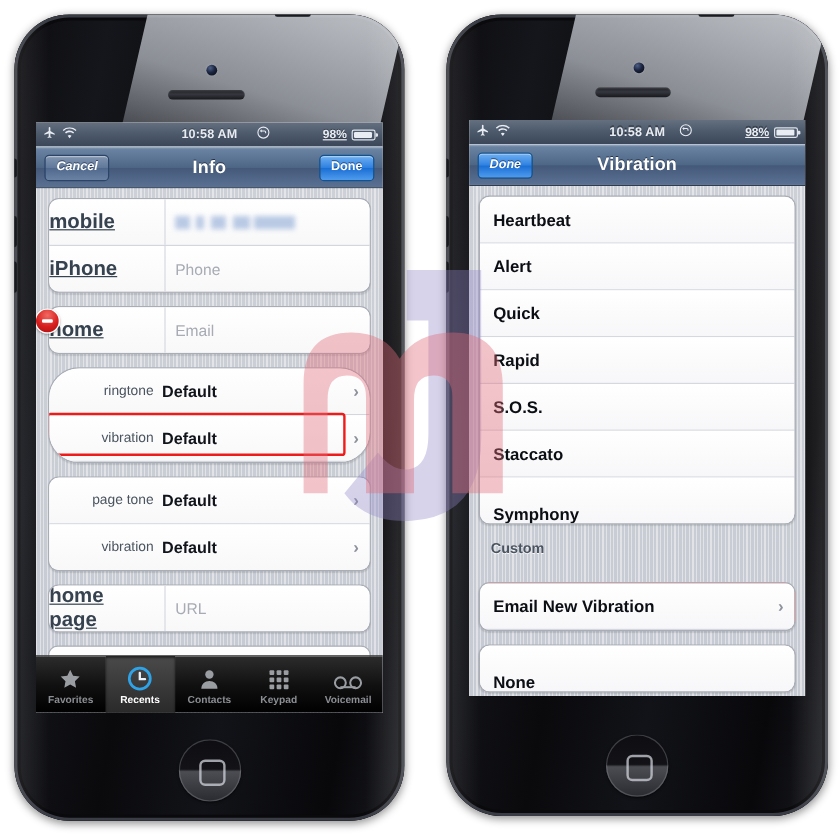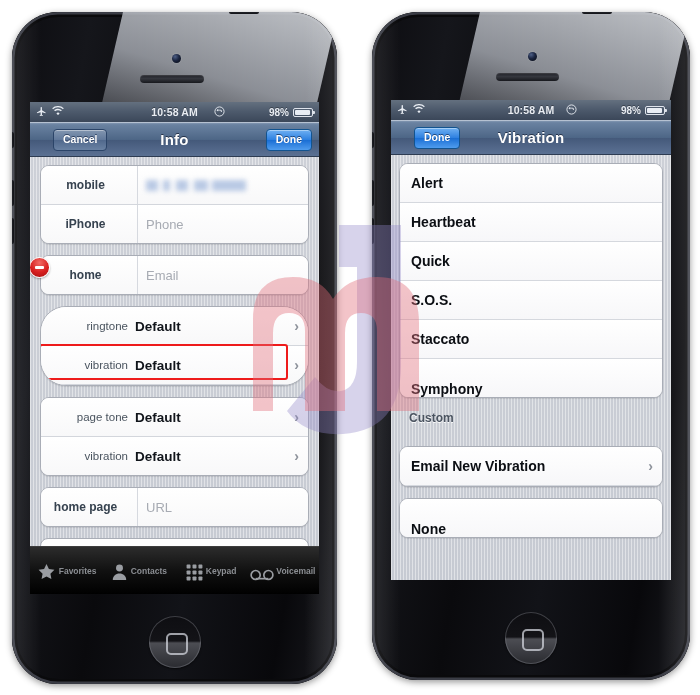--- a/index.html
+++ b/index.html
@@ -104,20 +104,21 @@
   
   .statusbar {
     position: relative;
     height: 20px;
     background: linear-gradient(180deg, #64707f 0%, #4e5b6d 45%, #3b4759 100%);
     display: flex; align-items: center;
     padding: 0 6px;
     color: #e9edf3;
     font-size: 10px;
     font-weight: bold;
+    text-decoration: underline;
   }
   .sb-left  { display: flex; align-items: center; gap: 5px; }
   .sb-center{ position: absolute; left: 0; right: 0; text-align: center;
               font-size: 10.5px; font-weight: bold; letter-spacing: .1px;
               text-shadow: 0 -1px 0 rgba(0,0,0,0.35); }
   .sb-right { margin-left: auto; display: flex; align-items: center; gap: 4px; position: relative; z-index: 2; }
   .sb-right .pct { font-size: 10px; font-weight: bold; text-shadow: 0 -1px 0 rgba(0,0,0,0.35); padding-left: 40px; }
   .batt {
     width: 20px; height: 9px; border: 1px solid #dfe4ec; border-radius: 2px;
     position: relative; padding: 1px; box-sizing: border-box;
@@ -142,21 +143,21 @@
     letter-spacing: .2px;
   }
   .nav-btn {
     position: absolute; top: 7px;
     height: 20px; line-height: 19px; padding: 0 9px;
     border-radius: 4px; font-size: 10.5px; font-weight: bold; color: #fff;
     text-shadow: 0 -1px 0 rgba(10,25,55,0.65);
     border: 1px solid #2b4468;
     box-shadow: inset 0 1px 0 rgba(255,255,255,0.40);
   }
-  .nav-btn.left  { left: 23px; }
+  .nav-btn.left  { left: 7px; font-style: italic; }
   .nav-btn.right { right: 7px; }
   .nav-btn.gray  { background: linear-gradient(180deg, #8296b0 0%, #60789a 50%, #50688c 51%, #6a82a3 100%); }
   .nav-btn.blue  { background: linear-gradient(180deg, #6fb0f2 0%, #2c7fe0 50%, #1a6ed4 51%, #4f9cee 100%); border-color:#12538f; }
 
   
   .sheet {
     background:
       repeating-linear-gradient(90deg, rgba(255,255,255,0.45) 0 1px, rgba(0,0,0,0) 1px 3px),
       linear-gradient(180deg, #cdd0d7 0%, #c6cad2 100%);
     padding: 8px 10px 0 10px;
@@ -179,23 +180,24 @@
     display: flex; align-items: center;
     height: 38px;
     border-bottom: 1px solid #d3d6dc;
     background: linear-gradient(180deg, #ffffff 0%, #f8f8f9 100%);
     position: relative;
   }
   .row:last-child { border-bottom: none; }
 
   
   .fld-label {
-    width: 96px; text-align: center; padding-right: 7px;
-    font-size: 12px; font-weight: bold; color: #36424f;
+    width: 96px; text-align: left; padding-right: 7px;
+    font-size: 17px; font-weight: bold; color: #36424f;
     box-sizing: border-box;
+    text-decoration: underline;
   }
   .fld-div { width: 1px; align-self: stretch; background: #d6d9df; }
   .fld-value {
     flex: 1; padding-left: 8px; font-size: 13px; color: #a7abb3;
   }
   .fld-value.blurred {
     height: 11px; margin-left: 8px;
     background: linear-gradient(90deg,
       #b9c9e4 0 12px, transparent 12px 17px,
       #b9c9e4 17px 24px, transparent 24px 30px,
@@ -242,21 +244,21 @@
   
   .tabbar {
     position: absolute; left: 0; right: 0; bottom: 0;
     height: 47px;
     background: linear-gradient(180deg, #2c2c2c 0%, #101010 52%, #000 100%);
     display: flex;
     border-top: 1px solid #3c3c3c;
     z-index: 8;
   }
   .tab {
-    flex: 1; display: flex; flex-direction: row;
+    flex: 1; display: flex; flex-direction: column;
     align-items: center; justify-content: center; gap: 2px;
     color: #8b8e93; font-size: 8.5px; font-weight: bold;
   }
   .tab.active {
     background: linear-gradient(180deg, #4a4a4a 0%, #2a2a2a 100%);
     color: #ffffff;
     box-shadow: inset 0 1px 2px rgba(0,0,0,0.7);
   }
   .tab-ico { height: 22px; display: flex; align-items: flex-end; }
 
@@ -404,20 +406,29 @@
       </div>
 
       <div class="tabbar">
         <div class="tab">
           <div class="tab-ico">
             <svg width="21" height="20" viewBox="0 0 24 24">
                 <path fill="#9a9da2" d="M12 2.5l2.9 6 6.6.9-4.8 4.6 1.2 6.5L12 17.4 6.1 20.5l1.2-6.5L2.5 9.4l6.6-.9z"></path>
               </svg>
           </div>
           <span>Favorites</span>
+        </div>
+        <div class="tab active">
+          <div class="tab-ico">
+            <svg width="21" height="21" viewBox="0 0 24 24">
+              <circle cx="12" cy="12" r="10" fill="none" stroke="#2ea3e8" stroke-width="2.6"></circle>
+              <path d="M12 6.5v6h5" fill="none" stroke="#e9f4fd" stroke-width="2.2" stroke-linecap="round"></path>
+            </svg>
+          </div>
+          <span>Recents</span>
         </div>
         <div class="tab">
           <div class="tab-ico">
             <svg width="19" height="20" viewBox="0 0 24 24">
               <circle cx="12" cy="7" r="4.4" fill="#9a9da2"></circle>
               <path fill="#9a9da2" d="M3.5 22c0-4.8 3.8-8 8.5-8s8.5 3.2 8.5 8z"></path>
             </svg>
           </div>
           <span>Contacts</span>
         </div>
@@ -502,27 +513,30 @@
 
       <div class="navbar">
         <div class="nav-btn left blue">Done</div>
         <div class="nav-title">Vibration</div>
       </div>
 
       <div class="sheet right-pad">
 
         <div class="group">
           <div class="vrow">
+              <span>Heartbeat</span>
+            </div>
+          <div class="vrow">
               <span>Alert</span>
             </div>
           <div class="vrow">
-              <span>Heartbeat</span>
-            </div>
-          <div class="vrow">
               <span>Quick</span>
+            </div>
+          <div class="vrow">
+              <span>Rapid</span>
             </div>
           <div class="vrow">
               <span>S.O.S.</span>
             </div>
           <div class="vrow">
               <span>Staccato</span>
             </div>
           <div class="vrow">
               <span>Symphony</span>
             </div>

